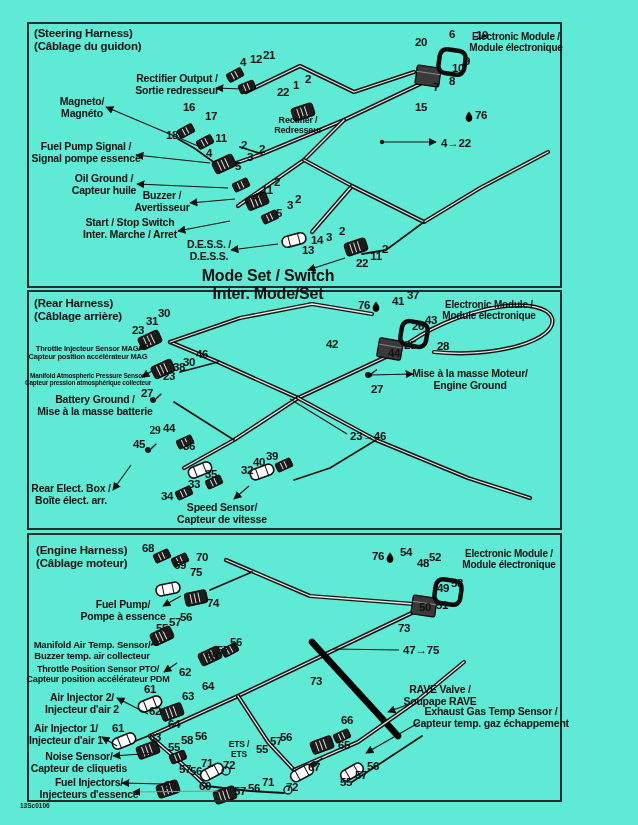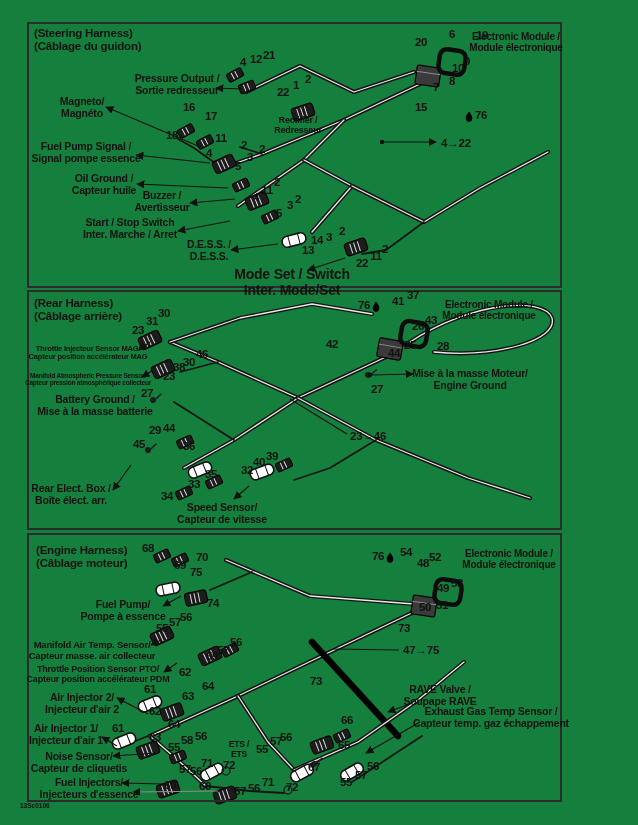--- a/index.html
+++ b/index.html
@@ -1,16 +1,16 @@
 <!DOCTYPE html>
 <html><head>
 <meta charset="utf-8">
 <style>
   html,body{margin:0;padding:0;background:#fff;}
-  #page{position:relative;width:638px;height:825px;background:#15803d;overflow:hidden;
+  #page{position:relative;width:638px;height:825px;background:#5eead4;overflow:hidden;
         font-family:"Liberation Sans",sans-serif;color:#111;}
   #art{position:absolute;left:0;top:0;}
   .panel{position:absolute;border:2px solid #2b2b2b;background:transparent;}
   .lbl{position:absolute;font-weight:bold;line-height:1.13;white-space:nowrap;color:#111;
        letter-spacing:-0.2px;}
   .lbl.center{transform:translateX(-50%);text-align:center;}
   .co{position:absolute;font-weight:bold;font-size:11.5px;transform:translate(-50%,-55%);
       letter-spacing:-0.3px;}
   .footer-code{position:absolute;font-size:6.5px;font-weight:bold;letter-spacing:0;}
 </style>
@@ -362,21 +362,21 @@
   <div class="panel" style="left:27px;top:22px;width:531px;height:262px;"></div>
   <div class="panel" style="left:27px;top:290px;width:531px;height:236px;"></div>
   <div class="panel" style="left:27px;top:533px;width:531px;height:265px;"></div>
 
   <div id="labels-layer">
       <div class="lbl left" style="left: 34px; top: 27px; font-size: 11.5px;">
         <div>(Steering Harness)</div>
         <div>(Câblage du guidon)</div>
       </div>
       <div class="lbl center" style="left: 177px; top: 73px; font-size: 10.5px;">
-        <div>Pressure Output /</div>
+        <div>Rectifier Output /</div>
         <div>Sortie redresseur</div>
       </div>
       <div class="lbl center" style="left: 82px; top: 96px; font-size: 10.5px;">
         <div>Magneto/</div>
         <div>Magnéto</div>
       </div>
       <div class="lbl center" style="left: 86px; top: 141px; font-size: 10.5px;">
         <div>Fuel Pump Signal /</div>
         <div>Signal pompe essence</div>
       </div>
@@ -389,21 +389,21 @@
         <div>Avertisseur</div>
       </div>
       <div class="lbl center" style="left: 130px; top: 217px; font-size: 10.5px;">
         <div>Start / Stop Switch</div>
         <div>Inter. Marche / Arret</div>
       </div>
       <div class="lbl center" style="left: 209px; top: 239px; font-size: 10.5px;">
         <div>D.E.S.S. /</div>
         <div>D.E.S.S.</div>
       </div>
-      <div class="lbl center" style="left: 268px; top: 267px; font-size: 14px; margin-left: 24px;">
+      <div class="lbl center" style="left: 268px; top: 267px; font-size: 16px;">
         <div>Mode Set / Switch</div>
         <div>Inter. Mode/Set</div>
       </div>
       <div class="lbl center" style="left: 516px; top: 31px; font-size: 10px;">
         <div>Electronic Module /</div>
         <div>Module électronique</div>
       </div>
       <div class="lbl center" style="left: 298px; top: 115px; font-size: 9px;">
         <div>Rectifier /</div>
         <div>Redresseur</div>
@@ -494,41 +494,41 @@
       <span class="co" style="left: 364px; top: 306px;">76</span>
       <span class="co" style="left: 398px; top: 302px;">41</span>
       <span class="co" style="left: 413px; top: 296px;">37</span>
       <span class="co" style="left: 431px; top: 321px;">43</span>
       <span class="co" style="left: 418px; top: 327px;">26</span>
       <span class="co" style="left: 410px; top: 346px;">25</span>
       <span class="co" style="left: 394px; top: 354px;">44</span>
       <span class="co" style="left: 443px; top: 347px;">28</span>
       <span class="co" style="left: 332px; top: 345px;">42</span>
       <span class="co" style="left: 377px; top: 390px;">27</span>
-      <span class="co" style="left: 155px; top: 431px;">29</span>
+      <span class="co" style="left: 155px; top: 431px; font-family: Liberation Serif, serif;">29</span>
       <span class="co" style="left: 169px; top: 429px;">44</span>
       <span class="co" style="left: 139px; top: 445px;">45</span>
       <span class="co" style="left: 189px; top: 447px;">36</span>
       <span class="co" style="left: 211px; top: 475px;">35</span>
       <span class="co" style="left: 194px; top: 485px;">33</span>
       <span class="co" style="left: 167px; top: 497px;">34</span>
       <span class="co" style="left: 247px; top: 471px;">32</span>
       <span class="co" style="left: 259px; top: 463px;">40</span>
       <span class="co" style="left: 272px; top: 457px;">39</span>
       <div class="lbl left" style="left: 36px; top: 544px; font-size: 11.5px;">
         <div>(Engine Harness)</div>
         <div>(Câblage moteur)</div>
       </div>
       <div class="lbl center" style="left: 123px; top: 599px; font-size: 10.5px;">
         <div>Fuel Pump/</div>
         <div>Pompe à essence</div>
       </div>
       <div class="lbl center" style="left: 92px; top: 640px; font-size: 9.5px;">
         <div>Manifold Air Temp. Sensor/</div>
-        <div>Capteur masse. air collecteur</div>
+        <div>Buzzer temp. air collecteur</div>
       </div>
       <div class="lbl center" style="left: 98px; top: 664px; font-size: 9px;">
         <div>Throttle Position Sensor PTO/</div>
         <div>Capteur position accélérateur PDM</div>
       </div>
       <div class="lbl center" style="left: 82px; top: 692px; font-size: 10.5px;">
         <div>Air Injector 2/</div>
         <div>Injecteur d'air 2</div>
       </div>
       <div class="lbl center" style="left: 66px; top: 723px; font-size: 10.5px;">

